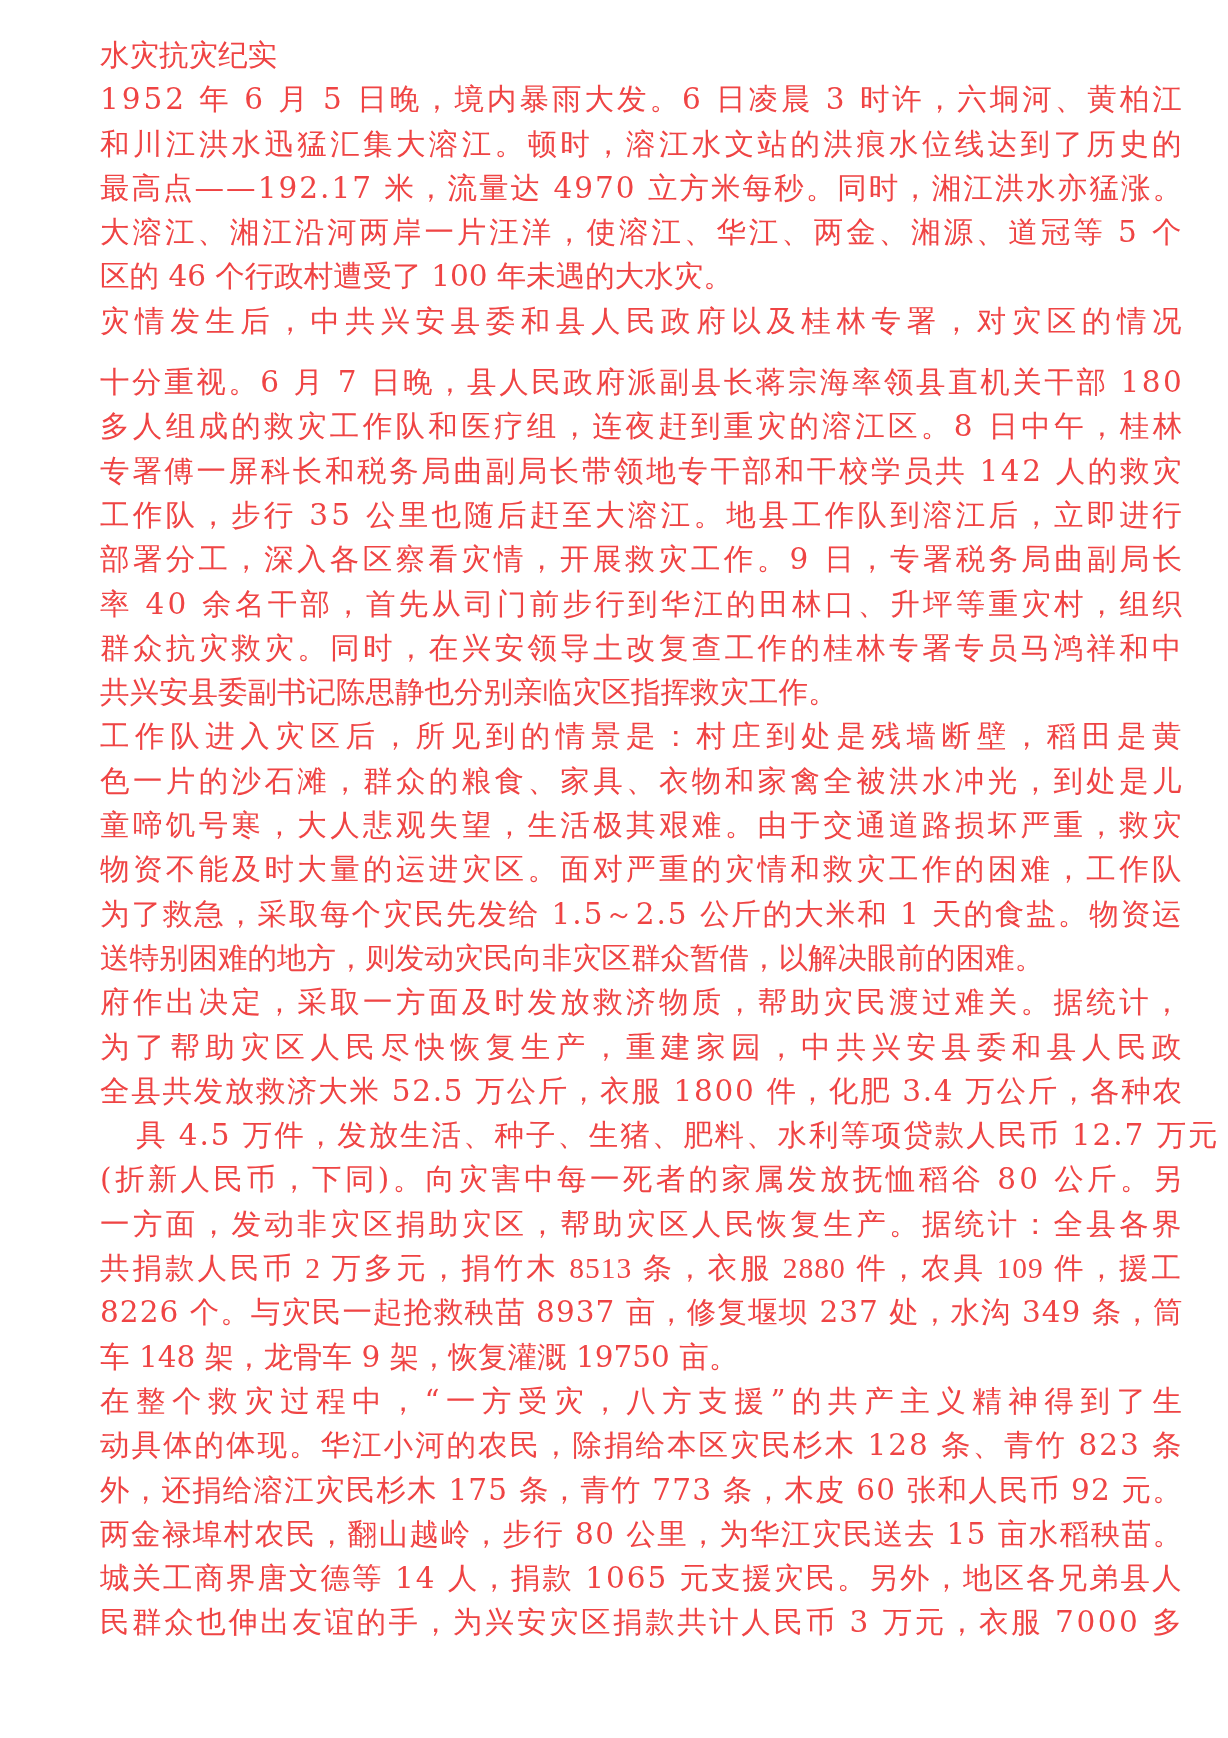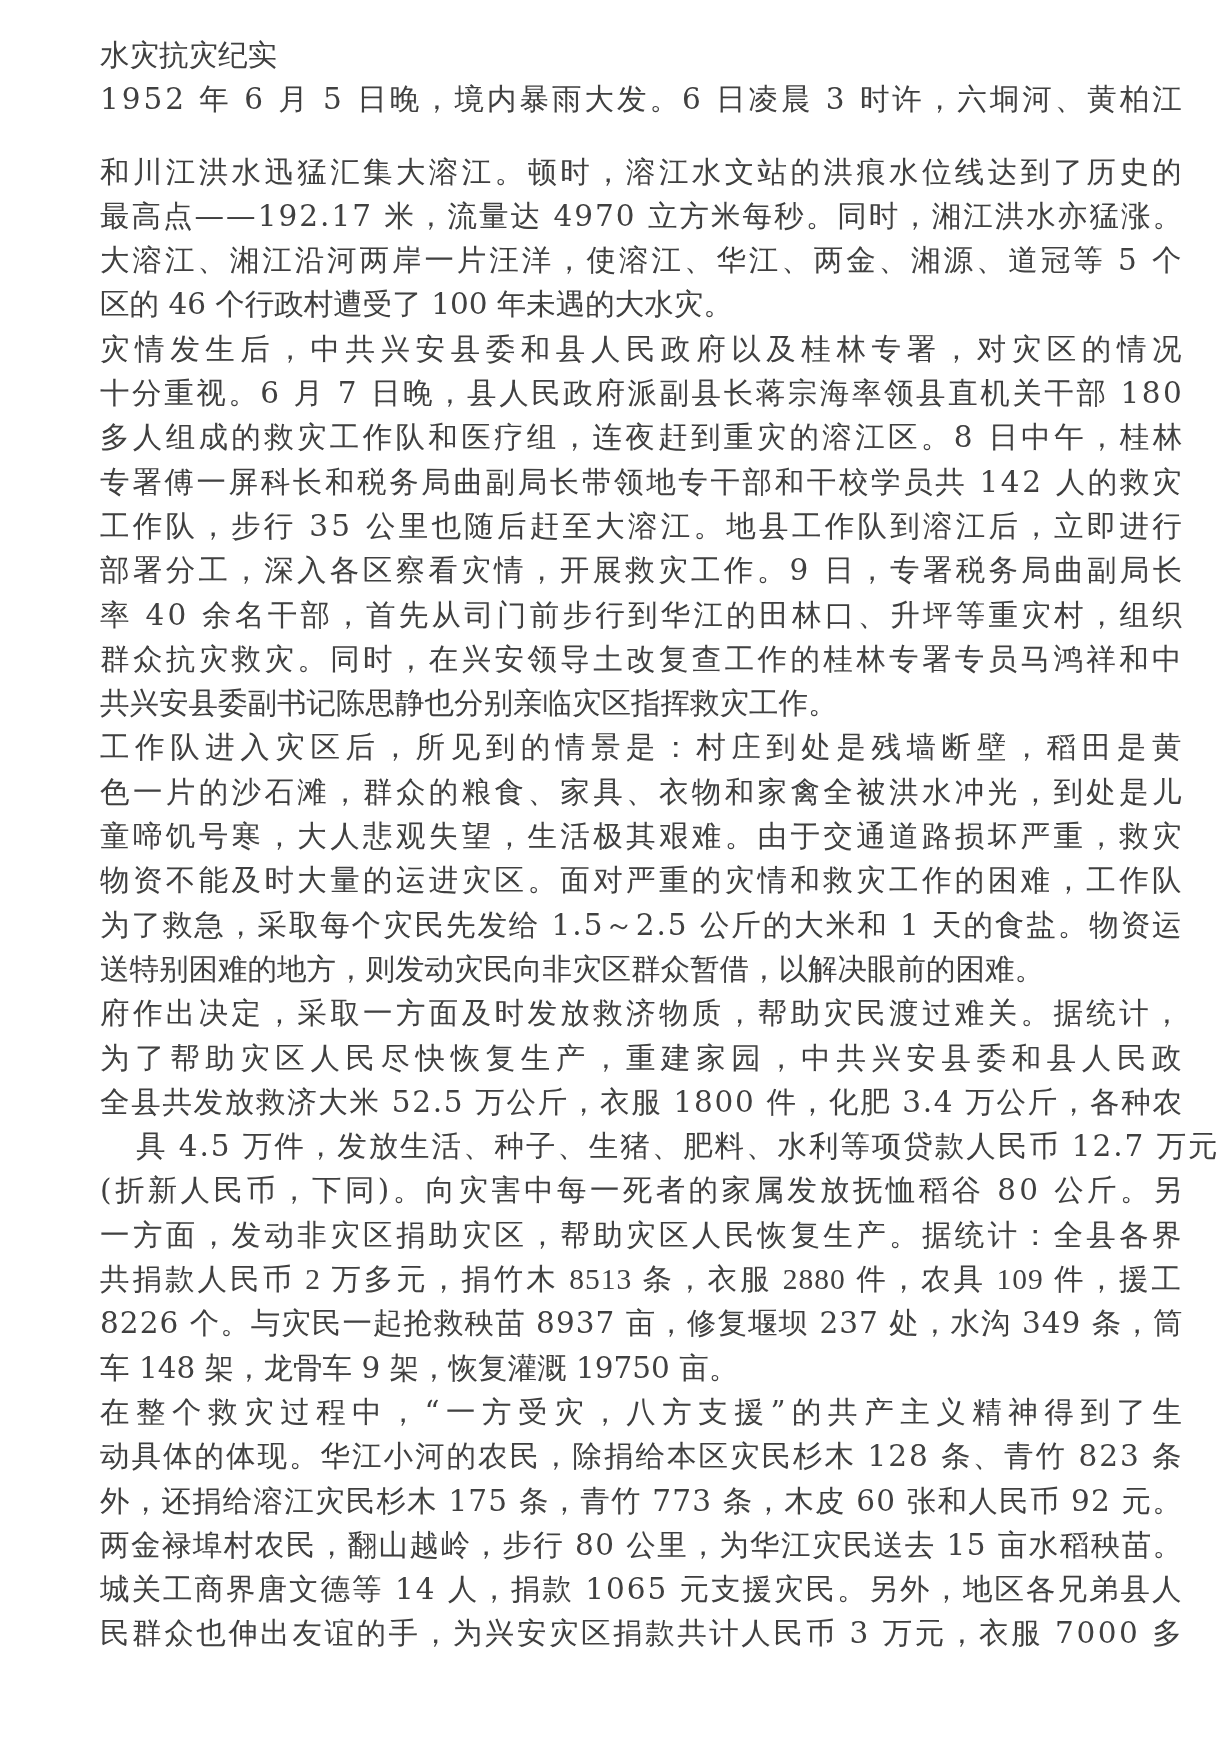--- a/index.html
+++ b/index.html
@@ -1,42 +1,42 @@
 <!DOCTYPE html>
 <html><head>
 <meta charset="utf-8">
 <style>
   html, body { margin: 0; padding: 0; background: #ffffff; }
   body { width: 1228px; height: 1738px; overflow: hidden; position: relative; }
   .page {
     position: absolute; left: 100px; top: 33px; width: 1082px;
     font-family: "DejaVu Serif", "Liberation Serif", serif;
-    color: #404040; font-size: 29.5px; line-height: 44.3px;
+    color: #ef4444; font-size: 29.5px; line-height: 44.3px;
   }
   .title { text-indent: 0; margin: 0; font-weight: normal; font-size: 29.5px; line-height: 44.3px; }
   .para { margin: 0; text-indent: 0; }
   .line { display: block; white-space: nowrap; text-align: justify; text-align-last: justify; }
   .line.last { text-align-last: left; }
 </style>
 </head>
 <body>
 
 <div class="page">
   <h1 class="title">水灾抗灾纪实</h1>
   <div id="body-text">
       <div class="para">
         <span class="line" style="display: block; letter-spacing: 2.975px;">1952 年 6 月 5 日晚，境内暴雨大发。6 日凌晨 3 时许，六垌河、黄柏江</span>
-        <span class="line" style="display: block; letter-spacing: 3.375px; margin-top: 28px;">和川江洪水迅猛汇集大溶江。顿时，溶江水文站的洪痕水位线达到了历史的</span>
+        <span class="line" style="display: block; letter-spacing: 3.375px;">和川江洪水迅猛汇集大溶江。顿时，溶江水文站的洪痕水位线达到了历史的</span>
         <span class="line" style="display: block; letter-spacing: 2.02564px;">最高点——192.17 米，流量达 4970 立方米每秒。同时，湘江洪水亦猛涨。</span>
         <span class="line" style="display: block; letter-spacing: 2.94118px;">大溶江、湘江沿河两岸一片汪洋，使溶江、华江、两金、湘源、道冠等 5 个</span>
         <span class="line last" style="display: block;">区的 46 个行政村遭受了 100 年未遇的大水灾。</span>
       </div>
       <div class="para">
         <span class="line" style="display: block; letter-spacing: 5.56667px;">灾情发生后，中共兴安县委和县人民政府以及桂林专署，对灾区的情况</span>
-        <span class="line" style="display: block; letter-spacing: 2.56757px;">十分重视。6 月 7 日晚，县人民政府派副县长蒋宗海率领县直机关干部 180</span>
+        <span class="line" style="display: block; letter-spacing: 2.56757px; margin-top: 17px;">十分重视。6 月 7 日晚，县人民政府派副县长蒋宗海率领县直机关干部 180</span>
         <span class="line" style="display: block; letter-spacing: 3.33333px;">多人组成的救灾工作队和医疗组，连夜赶到重灾的溶江区。8 日中午，桂林</span>
         <span class="line" style="display: block; letter-spacing: 2.62857px;">专署傅一屏科长和税务局曲副局长带领地专干部和干校学员共 142 人的救灾</span>
         <span class="line" style="display: block; letter-spacing: 3.26471px;">工作队，步行 35 公里也随后赶至大溶江。地县工作队到溶江后，立即进行</span>
         <span class="line" style="display: block; letter-spacing: 3.33333px;">部署分工，深入各区察看灾情，开展救灾工作。9 日，专署税务局曲副局长</span>
         <span class="line" style="display: block; letter-spacing: 3.26471px;">率 40 余名干部，首先从司门前步行到华江的田林口、升坪等重灾村，组织</span>
         <span class="line" style="display: block; letter-spacing: 3.375px;">群众抗灾救灾。同时，在兴安领导土改复查工作的桂林专署专员马鸿祥和中</span>
         <span class="line last" style="display: block;">共兴安县委副书记陈思静也分别亲临灾区指挥救灾工作。</span>
       </div>
       <div class="para">
         <span class="line" style="display: block; letter-spacing: 5.56667px;">工作队进入灾区后，所见到的情景是：村庄到处是残墙断壁，稻田是黄</span>

